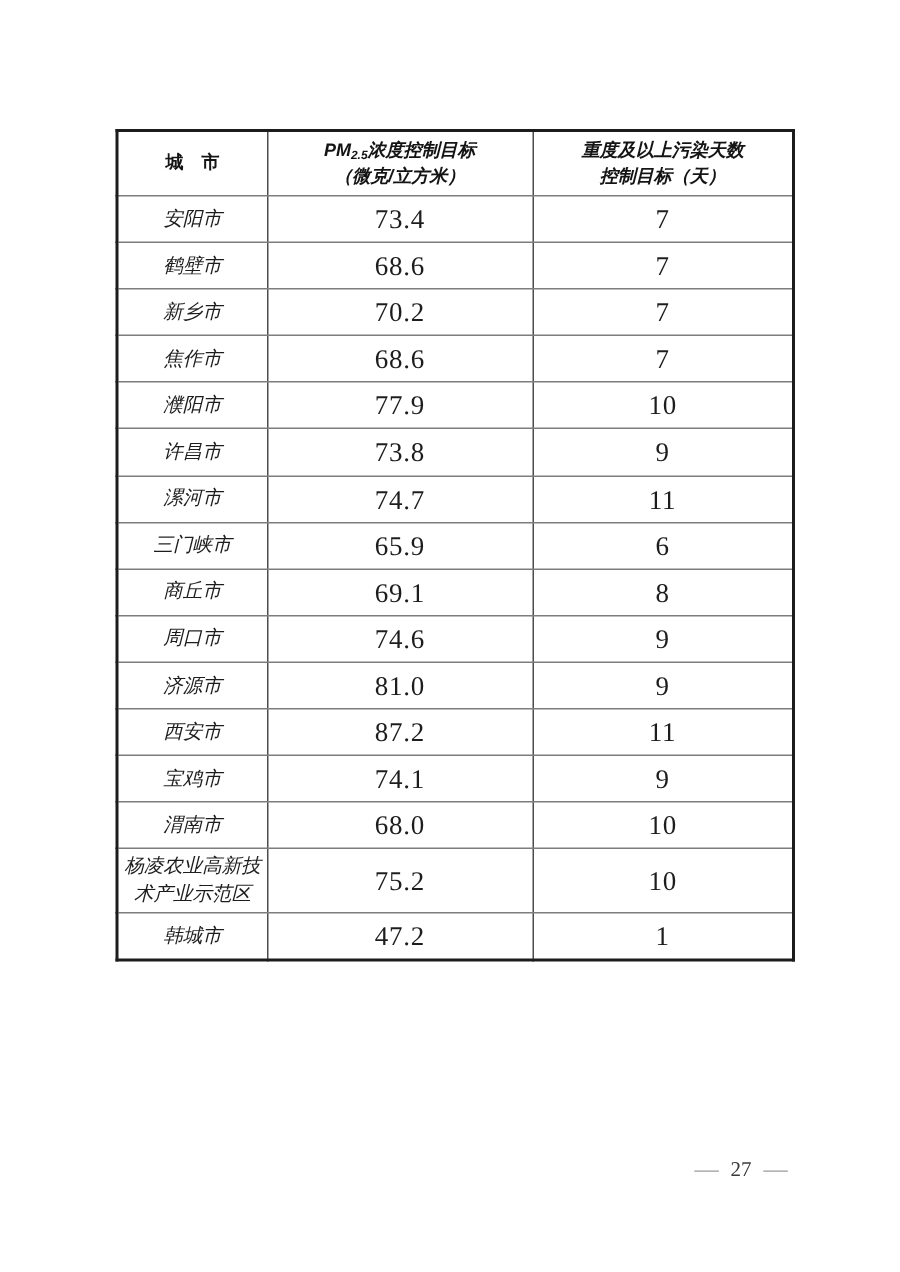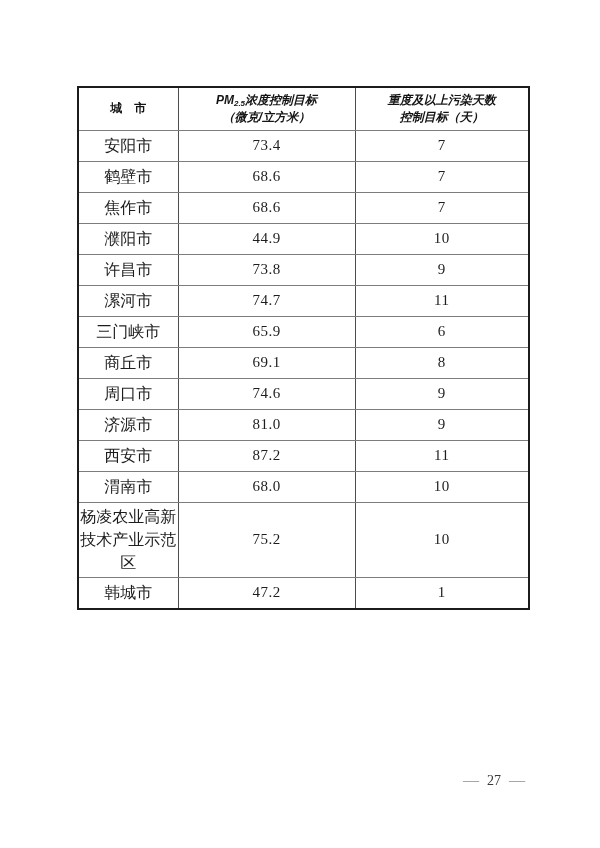--- a/index.html
+++ b/index.html
@@ -39,25 +39,26 @@
     height: 38px;
     font-family: "Liberation Sans", sans-serif;
     font-weight: bold;
     font-size: 12px;
     line-height: 1.45;
     color: #141414;
   }
   .doc-table tbody td {
     height: 26px;
     font-family: "Liberation Serif", serif;
-    font-size: 15px;
+    font-size: 18px;
     line-height: 1.45;
   }
   .doc-table tbody td.city-cell {
-    font-size: 16px;
+    font-size: 13px;
+    font-style: italic;
   }
   .th-line { display: block; font-style: italic; }
   .sub {
     font-size: 8px;
     vertical-align: -2px;
     letter-spacing: 0;
   }
   .num {
     letter-spacing: 0.5px;
   }
@@ -110,30 +111,35 @@
       <td class="num">73.4</td>
       <td class="num">7</td>
     </tr>
 
     <tr>
       <td class="city-cell">鹤壁市</td>
       <td class="num">68.6</td>
       <td class="num">7</td>
     </tr>
 
+    <tr>
+      <td class="city-cell">新乡市</td>
+      <td class="num">70.2</td>
+      <td class="num">7</td>
+    </tr>
 
     <tr>
       <td class="city-cell">焦作市</td>
       <td class="num">68.6</td>
       <td class="num">7</td>
     </tr>
 
     <tr>
       <td class="city-cell">濮阳市</td>
-      <td class="num">44.9</td>
+      <td class="num">77.9</td>
       <td class="num">10</td>
     </tr>
 
     <tr>
       <td class="city-cell">许昌市</td>
       <td class="num">73.8</td>
       <td class="num">9</td>
     </tr>
 
     <tr>
@@ -166,20 +172,25 @@
       <td class="num">9</td>
     </tr>
 
     <tr>
       <td class="city-cell">西安市</td>
       <td class="num">87.2</td>
       <td class="num">11</td>
     </tr>
 
 
+    <tr>
+      <td class="city-cell">宝鸡市</td>
+      <td class="num">74.1</td>
+      <td class="num">9</td>
+    </tr>
 
 
     <tr>
       <td class="city-cell">渭南市</td>
       <td class="num">68.0</td>
       <td class="num">10</td>
     </tr>
 
     <tr>
       <td class="city-cell">杨凌农业高新技术产业示范区</td>

